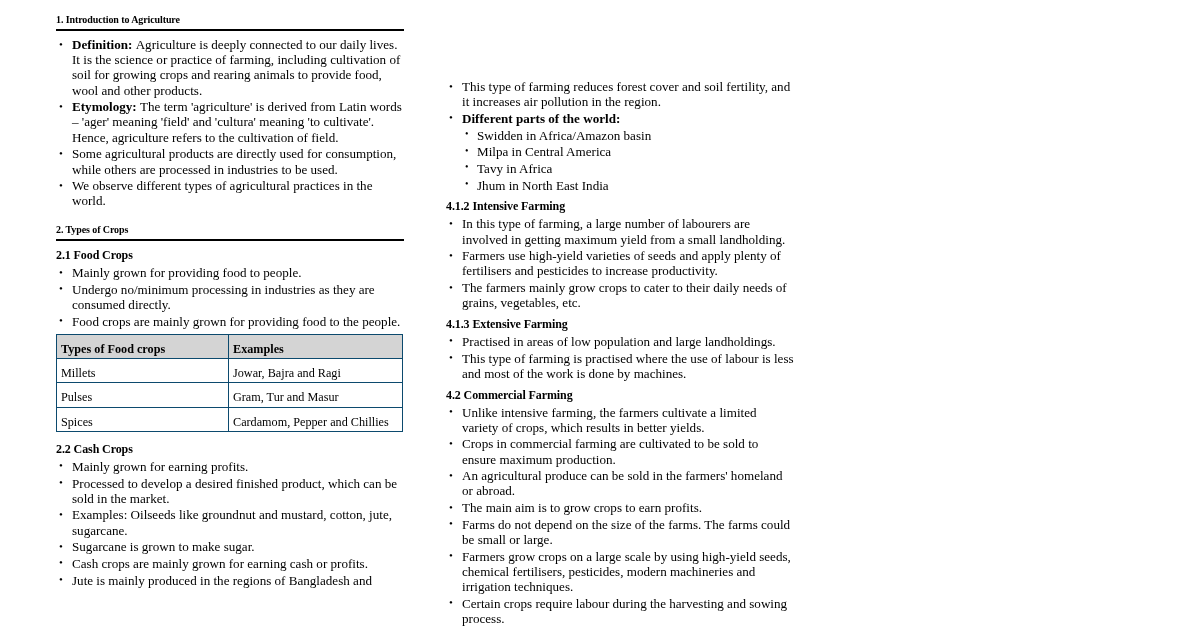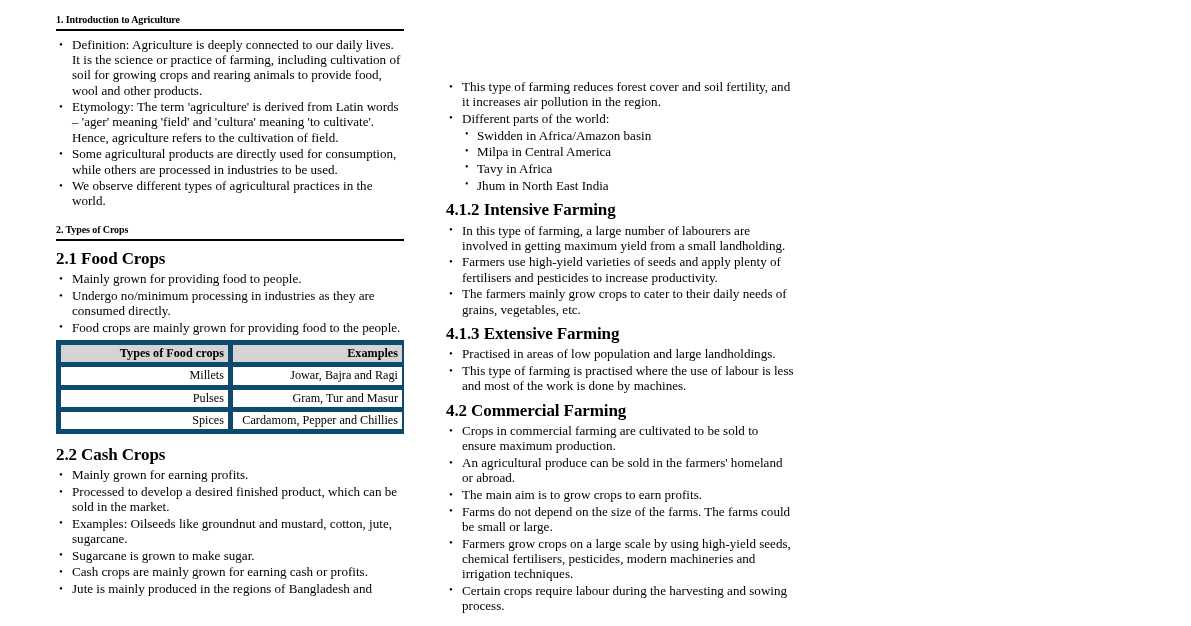--- a/index.html
+++ b/index.html
@@ -47,21 +47,21 @@
   }
   .h2-rule {
     border: 0;
     border-top: 2px solid #000;
     margin: 0 0 6px 0;
     padding: 0;
     height: 0;
     width: 100%;
   }
   .h3 {
-    font-size: 17px;
+    font-size: 12px;
     font-weight: bold;
     line-height: 1.25;
     margin: 0;
     padding: 1px 0 2px 0;
     letter-spacing: -0.1px;
   }
   .spacer-lg { height: 14px; }
   .spacer-md { height: 9px; }
   .spacer-sm { height: 4px; }
 
@@ -93,36 +93,36 @@
   }
   .list.sub > li {
     padding-left: 31px;
     margin-bottom: 1.5px;
   }
   .list.sub > li::before {
     left: 19px;
     font-size: 10px;
   }
   .lead {
-    font-weight: normal;
+    font-weight: bold;
   }
 
   
   .crop-table {
     border-collapse: collapse;
     width: 346px;
     margin: 5px 0 0 0;
     font-size: 12.2px;
     table-layout: fixed;
   }
   .crop-table th,
   .crop-table td {
-    border: 5px solid #0c4a6e;
-    padding: 1px 4px 1px 4px;
-    text-align: right;
+    border: 1px solid #0c4a6e;
+    padding: 7px 4px 1px 4px;
+    text-align: left;
     line-height: 1.25;
     font-weight: normal;
     vertical-align: middle;
     white-space: nowrap;
     overflow: hidden;
   }
   .crop-table thead th {
     background: #d4d4d4;
     font-weight: bold;
   }
@@ -260,20 +260,22 @@
       <li>
         <span>This type of farming is practised where the use of labour is less and most of the work is done by machines.</span></li>
     </ul>
 
     <div class="spacer-sm"></div>
 
     <div class="h3">4.2 Commercial Farming</div>
 
     <ul class="list">
       <li>
+        <span>Unlike intensive farming, the farmers cultivate a limited variety of crops, which results in better yields.</span></li>
+      <li>
         <span>Crops in commercial farming are cultivated to be sold to ensure maximum production.</span></li>
       <li>
         <span>An agricultural produce can be sold in the farmers' homeland or abroad.</span></li>
       <li>
         <span>The main aim is to grow crops to earn profits.</span></li>
       <li>
         <span>Farms do not depend on the size of the farms. The farms could be small or large.</span></li>
       <li>
         <span>Farmers grow crops on a large scale by using high-yield seeds, chemical fertilisers, pesticides, modern machineries and irrigation techniques.</span></li>
       <li>

